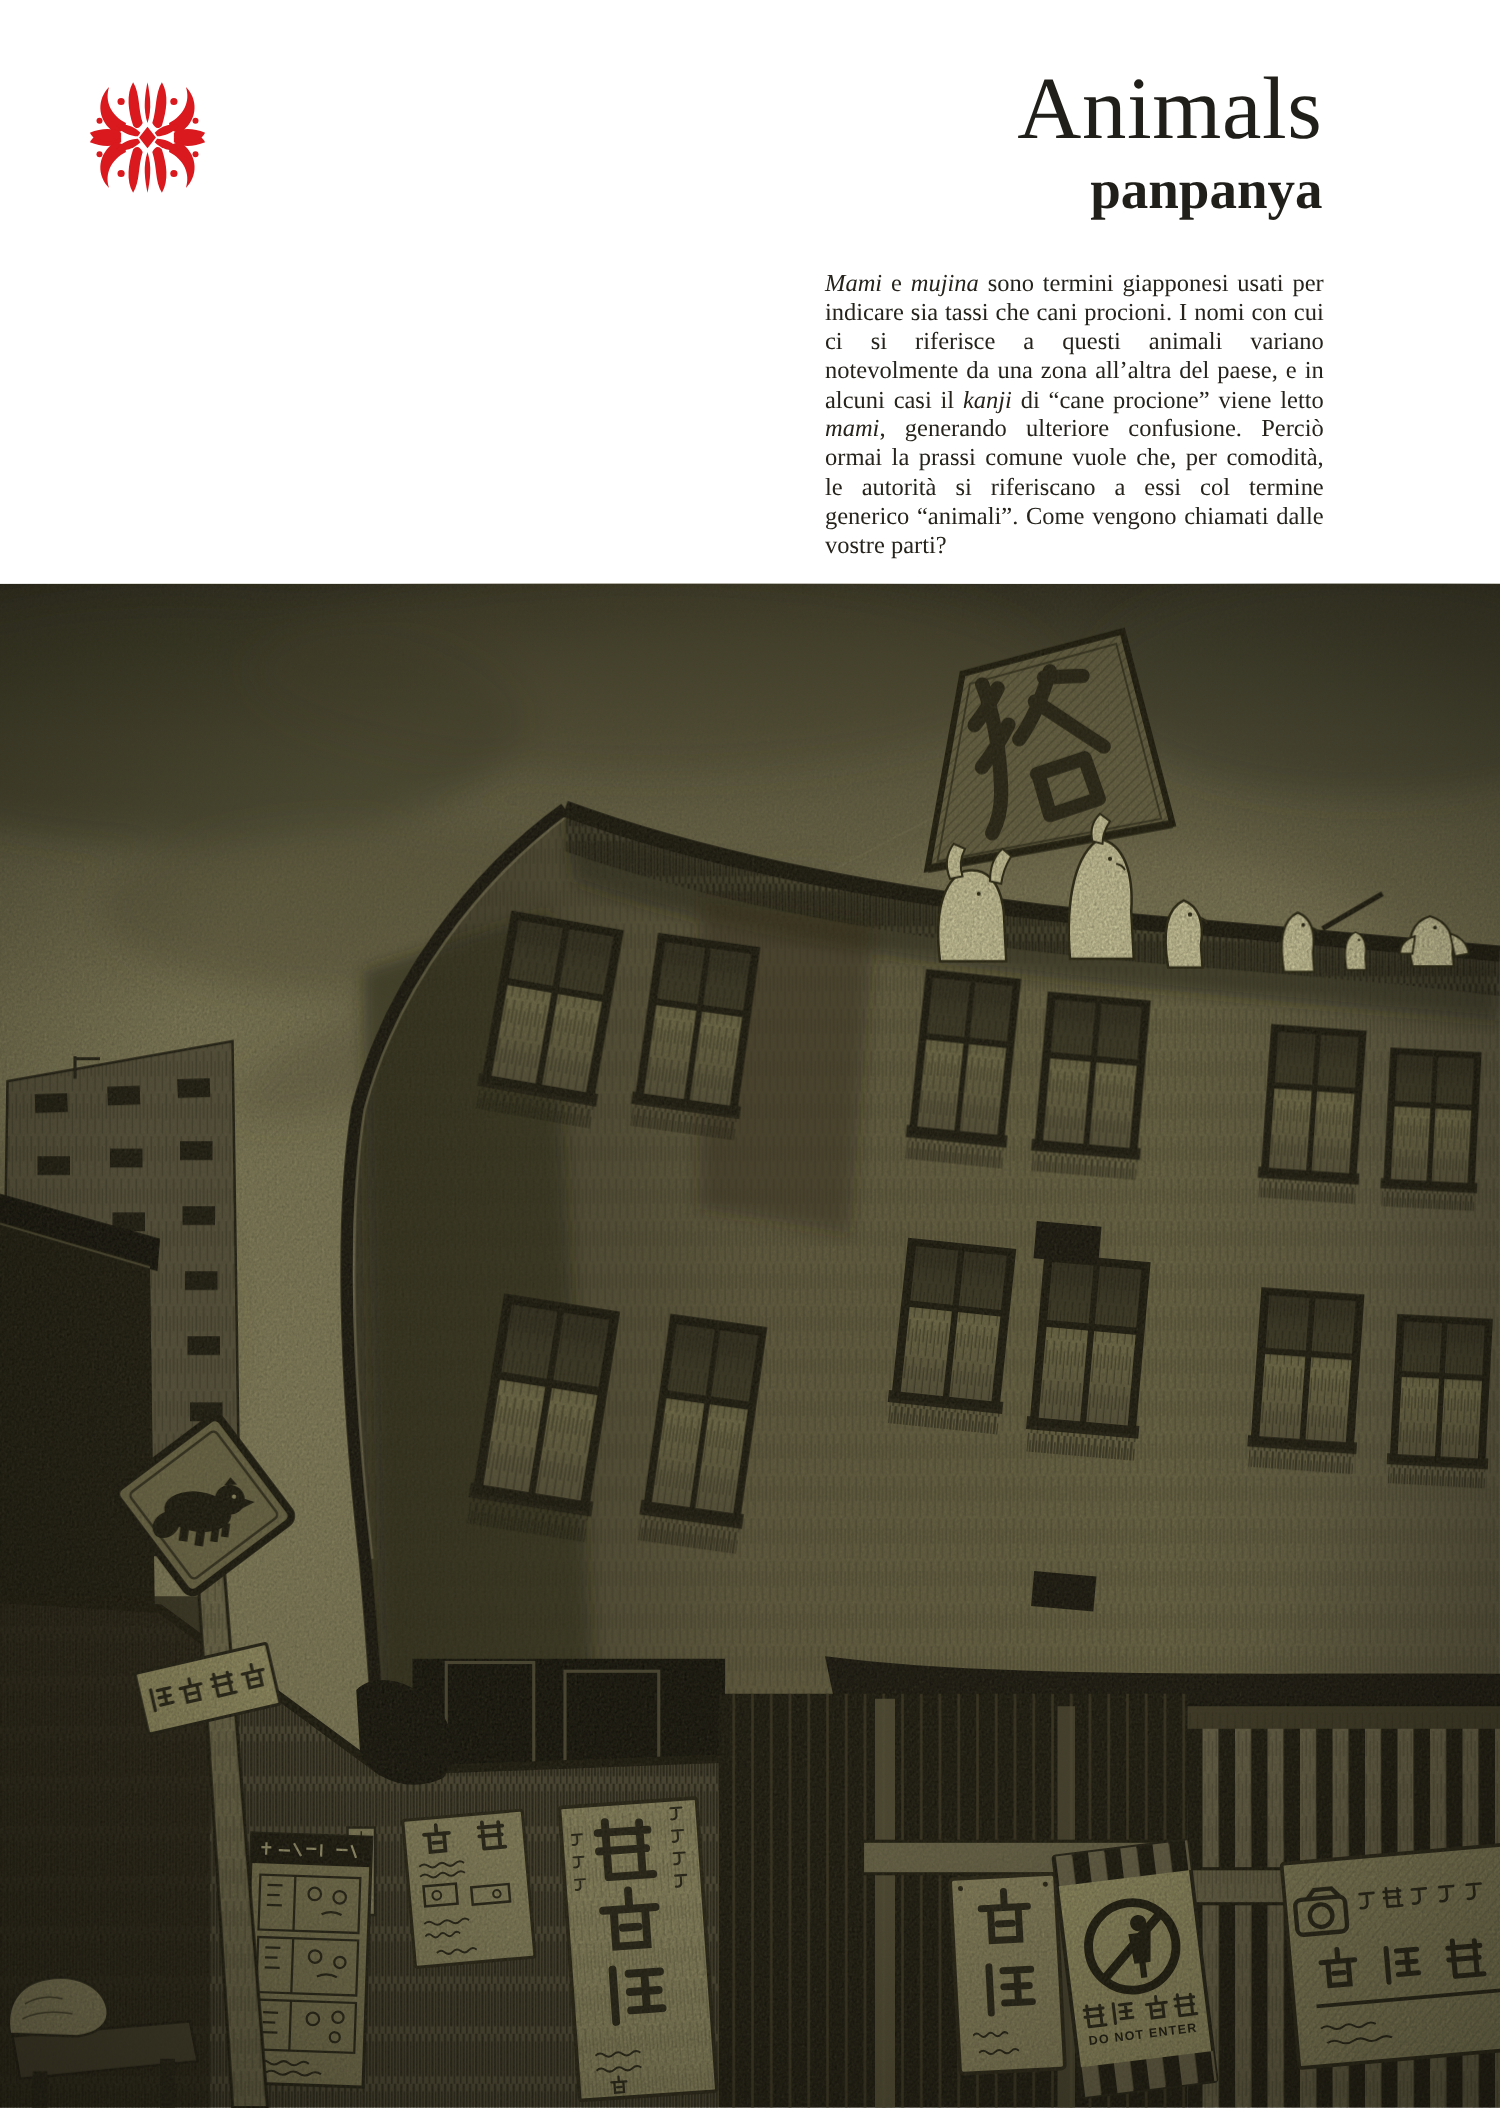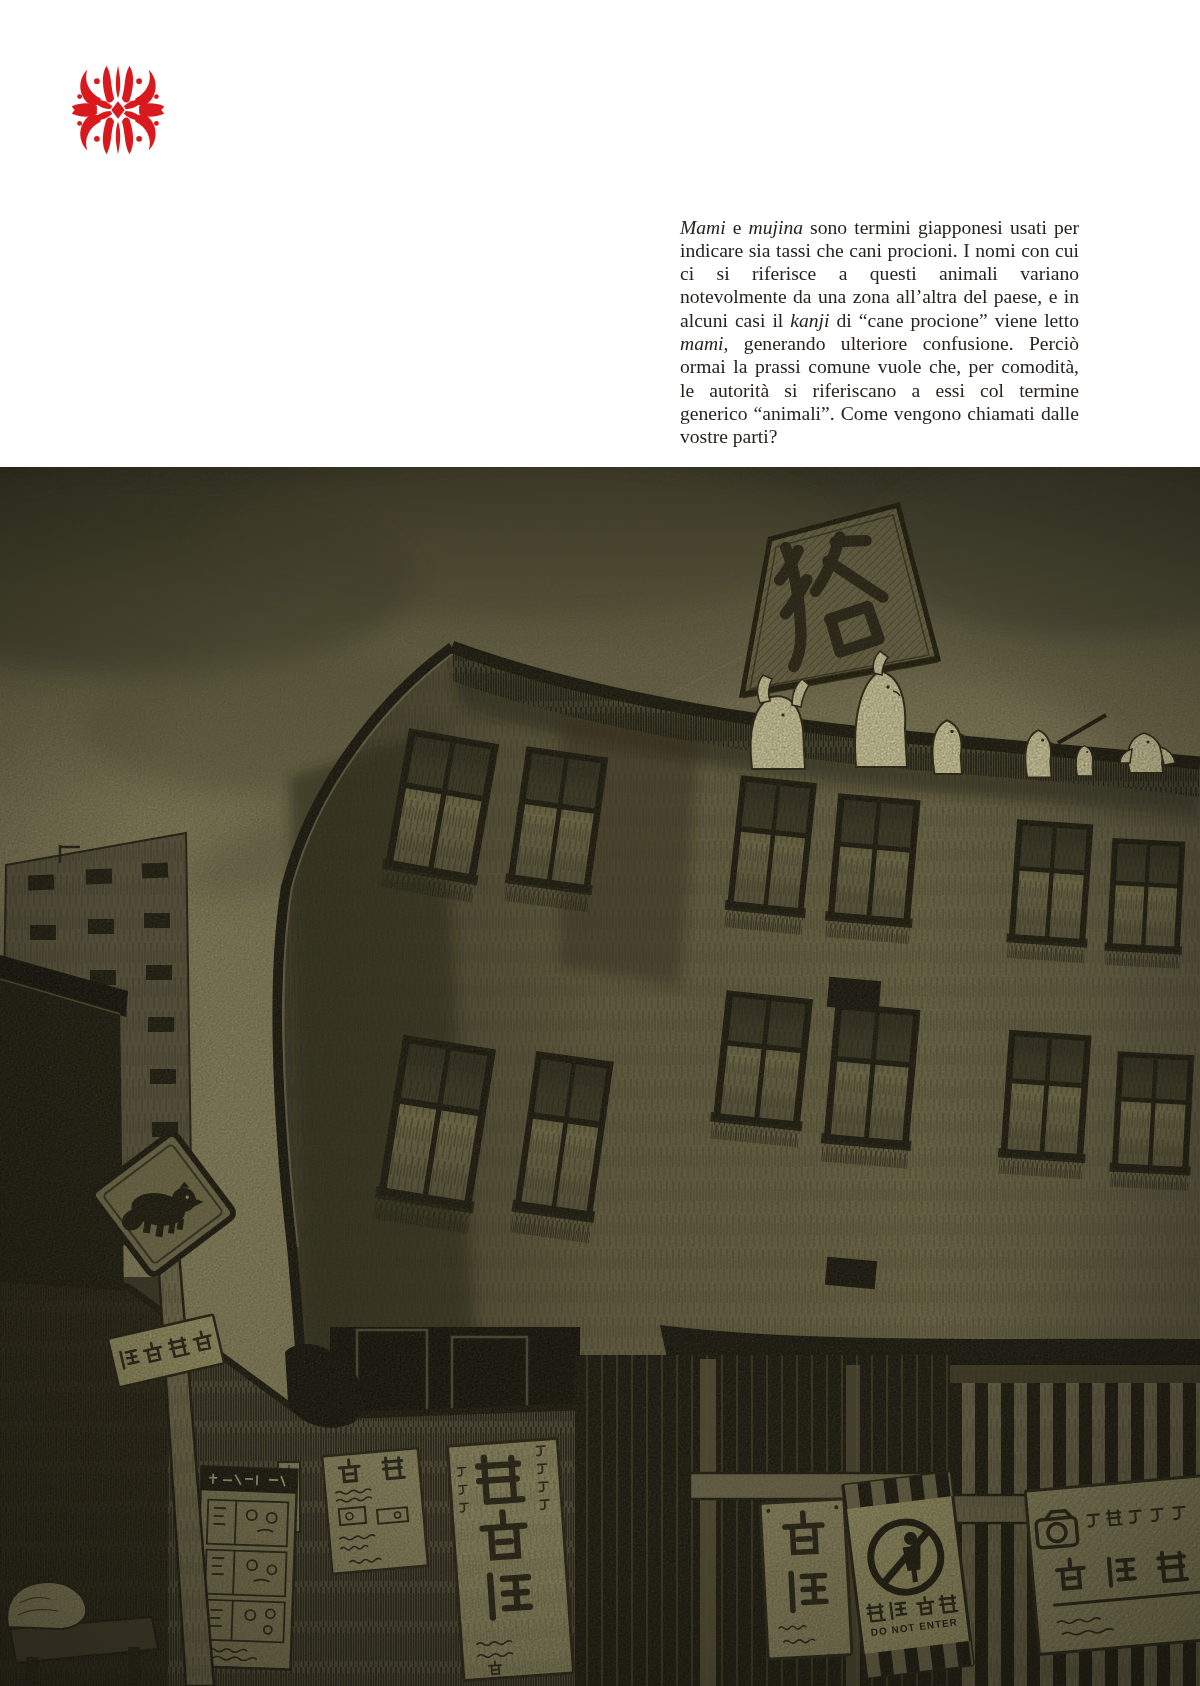--- a/index.html
+++ b/index.html
@@ -2,21 +2,21 @@
 <html><head>
 <meta charset="utf-8">
 <style>
   html,body{margin:0;padding:0;background:#e8e8e8;}
   .page{position:relative;width:1200px;height:1686px;background:#ffffff;overflow:hidden;
         font-family:"Liberation Serif","DejaVu Serif",serif;color:#1c1a14;}
   .logo{position:absolute;left:70px;top:62px;width:96px;height:96px;}
   .titleblock{position:absolute;top:50px;right:142px;text-align:right;}
   .title{font-size:71px;line-height:1.05;letter-spacing:.5px;color:#211f1a;}
   .author{font-size:44px;line-height:1.05;margin-top:4px;font-weight:600;color:#211f1a;}
-  .intro{position:absolute;left:680px;top:196px;width:399px;
+  .intro{position:absolute;left:660px;top:196px;width:399px;
          font-size:19.6px;line-height:23.3px;text-align:justify;color:#25231c;}
   .intro .it{font-style:italic;}
   .art{position:absolute;left:0;top:467px;width:1200px;height:1219px;display:block;}
   svg text{font-family:"Liberation Sans","DejaVu Sans",sans-serif;}
 </style>
 </head>
 <body>
 
 <div class="page">
 
@@ -32,20 +32,24 @@
       </g>
       <use href="#quad" xlink:href="#quad" transform="scale(-1,1)"></use>
       <use href="#quad" xlink:href="#quad" transform="scale(1,-1)"></use>
       <use href="#quad" xlink:href="#quad" transform="scale(-1,-1)"></use>
       <path d="M0,-12 C4,-24 2,-36 0,-46 C-2,-36 -4,-24 0,-12 Z"></path>
       <path d="M0,12 C4,24 2,36 0,46 C-2,36 -4,24 0,12 Z"></path>
       <path d="M0,-9 L7,0 L0,9 L-7,0 Z"></path>
     </g>
   </svg>
 
+  <div class="titleblock">
+    <div class="title">Animals</div>
+    <div class="author">panpanya</div>
+  </div>
 
   <p class="intro"><span class="it">Mami</span><span> e </span><span class="it">mujina</span><span> sono termini giapponesi usati per indicare sia tassi che cani procioni. I nomi con cui ci si riferisce a questi animali variano notevolmente da una zona all’altra del paese, e in alcuni casi il </span><span class="it">kanji</span><span> di “cane procione” viene letto </span><span class="it">mami</span><span>, generando ulteriore confusione. Perciò ormai la prassi comune vuole che, per comodità, le autorità si riferiscano a essi col termine generico “animali”. Come vengono chiamati dalle vostre parti?</span></p>
 
   <svg class="art" viewBox="0 0 1200 1219" xmlns="http://www.w3.org/2000/svg" xmlns:xlink="http://www.w3.org/1999/xlink">
     <defs>
       <linearGradient id="skyG" x1="0" y1="0" x2="0" y2="1">
         <stop offset="0" stop-color="#2f2d1f"></stop>
           <stop offset=".1" stop-color="#5e5a40"></stop>
         <stop offset=".28" stop-color="#827d5a"></stop>
           <stop offset=".55" stop-color="#8a8560"></stop>

